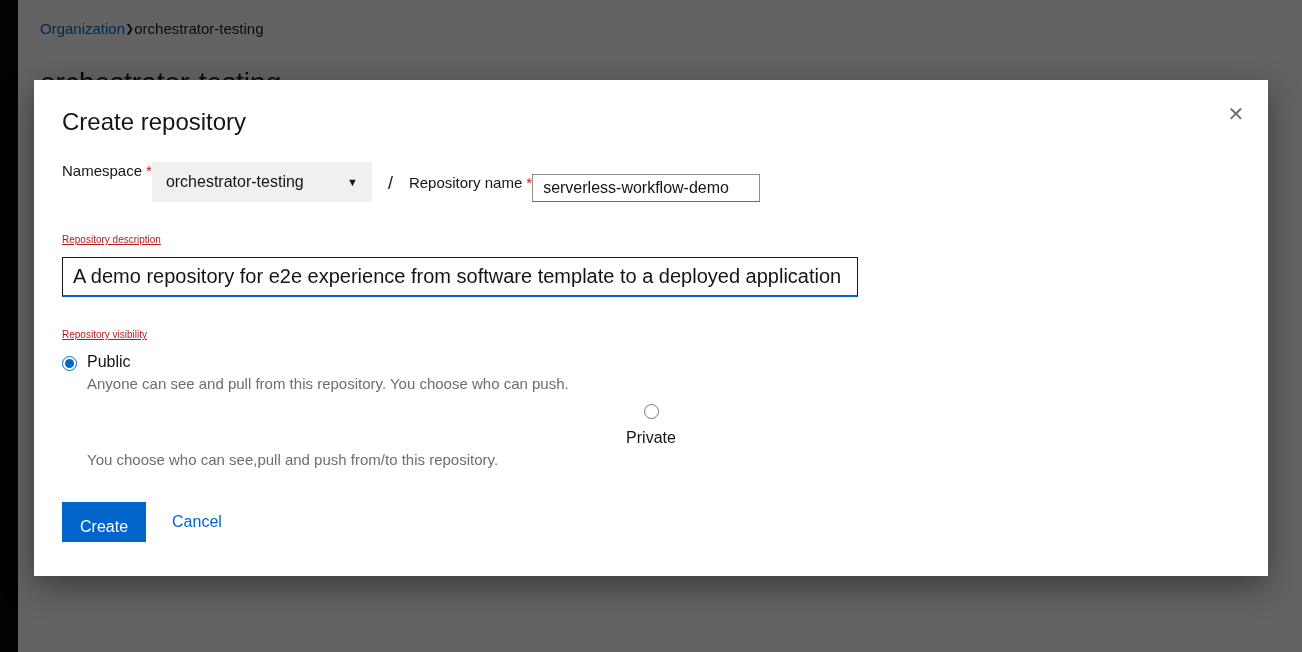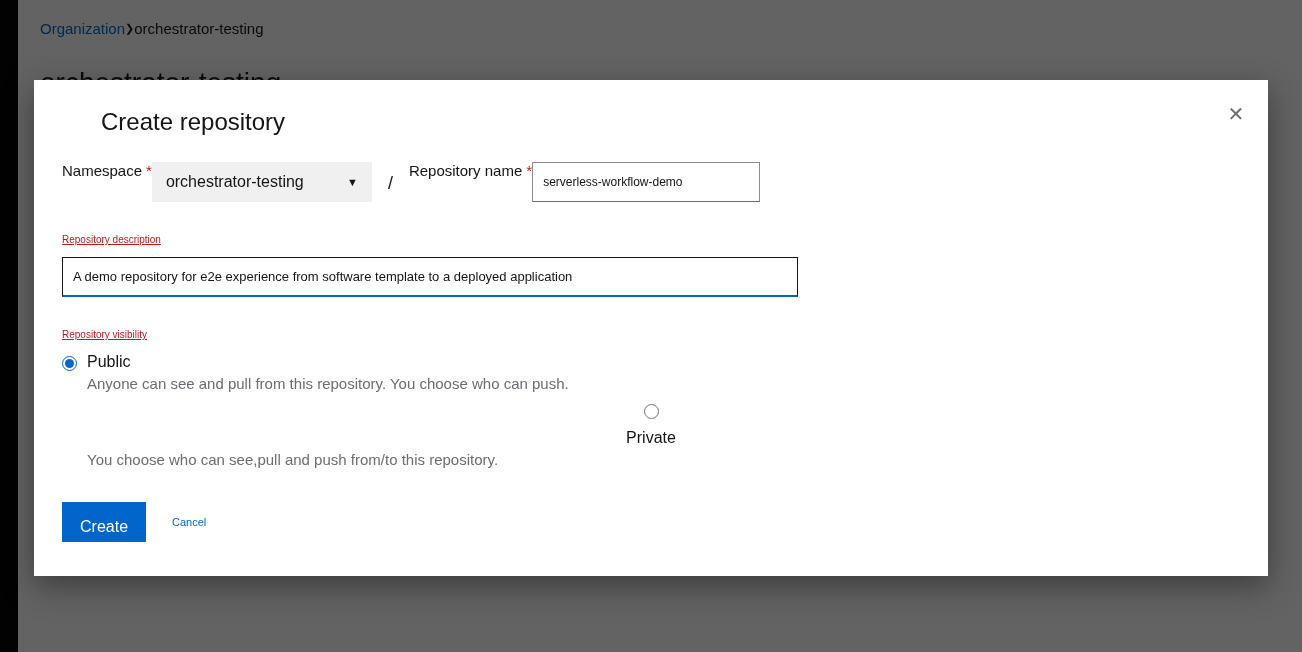--- a/index.html
+++ b/index.html
@@ -81,21 +81,20 @@
     background: #fff;
     box-shadow: 0 10px 30px rgba(0,0,0,0.4);
     padding: 28px 28px 34px 28px;
     position: relative;
   }
 
   .modal-title {
     font-size: 24px;
     font-weight: 500;
     color: #151515;
-    margin-left: 39px;
   }
 
   .close-btn {
     position: absolute;
     top: 20px;
     right: 18px;
     width: 28px;
     height: 28px;
     background: none;
     border: none;
@@ -140,47 +139,47 @@
     color: #151515;
   }
 
   .slash {
     font-size: 18px;
     padding-bottom: 8px;
     color: #151515;
   }
 
   .text-input {
-    height: 40px;
+    height: 28px;
     border: 1px solid #8a8d90;
     border-bottom: 1px solid #6a6e73;
     padding: 0 10px;
-    font-size: 12px;
+    font-size: 16px;
     color: #151515;
     outline: none;
     font-family: inherit;
   }
   .repo-name-input { width: 228px; }
 
   .section-label {
     margin-top: 32px;
     font-size: 10px;
     font-weight: 400;
     color: #b91c1c;
     text-decoration: underline;
   }
 
   .desc-input {
     margin-top: 12px;
-    width: 736px;
+    width: 796px;
     height: 40px;
     border: 1px solid #151515;
     border-bottom: 2px solid #06c;
     padding: 0 10px;
-    font-size: 13px;
+    font-size: 20px;
     color: #151515;
     outline: none;
     font-family: inherit;
   }
 
   .visibility-group { margin-top: 28px; }
 
   .radio-item {
     display: flex;
     align-items: center;
@@ -215,21 +214,21 @@
     height: 40px;
     padding: 16px 18px;
     font-size: 16px;
     cursor: pointer;
     font-family: inherit;
   }
   .btn-link {
     background: none;
     border: none;
     color: #06c;
-    font-size: 11px;
+    font-size: 16px;
     cursor: pointer;
     font-family: inherit;
   }
 </style>
 </head>
 <body>
 
 <div class="left-rail"></div>
 
 <div class="page">

